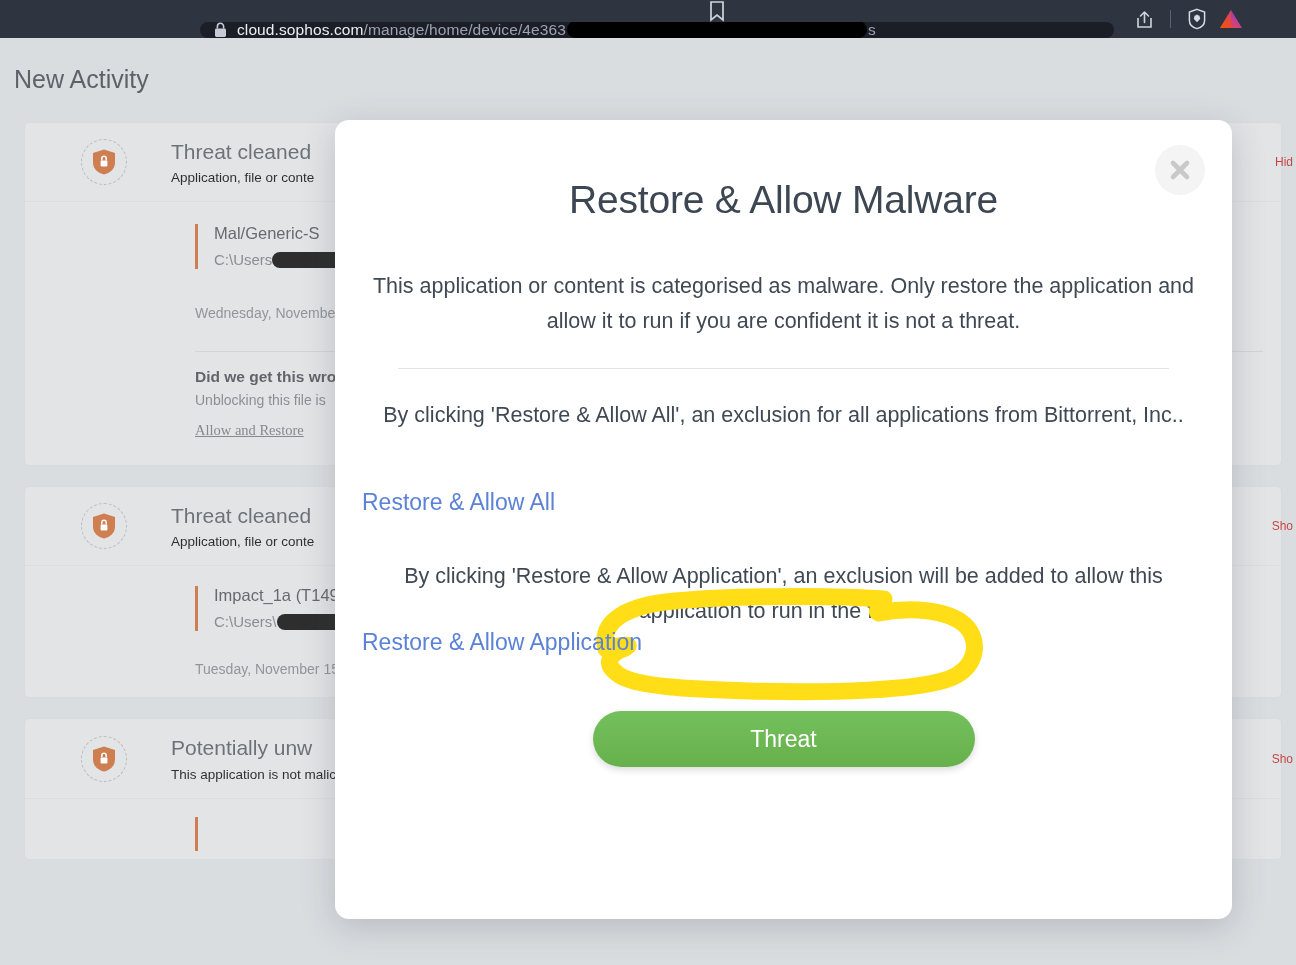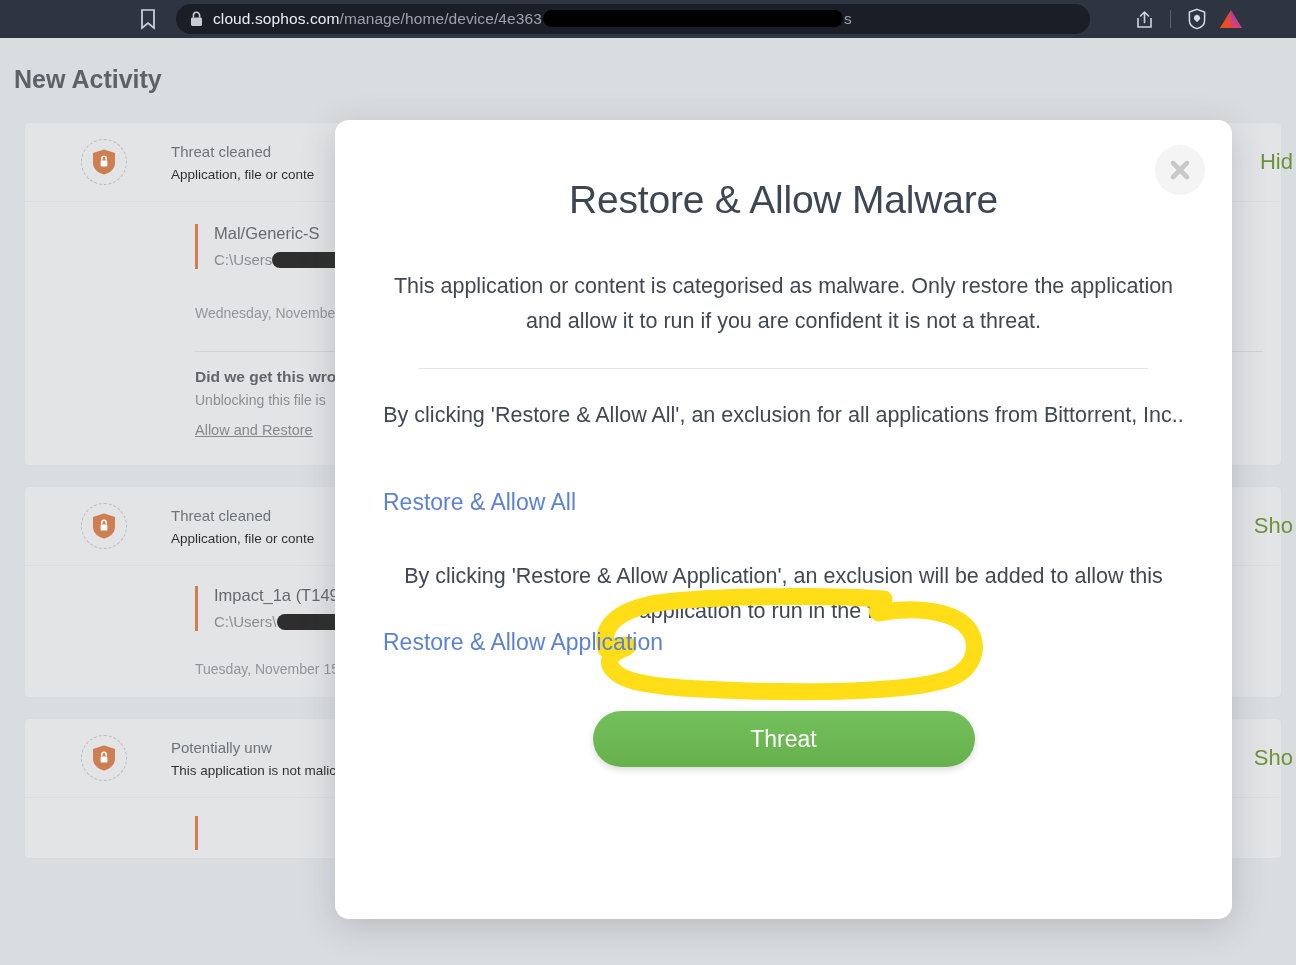--- a/index.html
+++ b/index.html
@@ -14,20 +14,21 @@
   }
 
   
   .browser-bar {
     position: absolute;
     top: 0; left: 0;
     width: 1296px; height: 38px;
     background: #2e3440;
     display: flex;
     align-items: center;
+    flex-direction: column;
   }
   .bookmark-icon {
     width: 20px; height: 22px;
     margin-left: 138px;
     position: relative;
   }
   .bookmark-icon svg { display: block; }
 
   .omnibox {
     margin-left: 18px;
@@ -84,21 +85,21 @@
   .page {
     position: absolute;
     top: 38px; left: 0;
     width: 1296px; height: 927px;
     background: #d2d6da;
     overflow: hidden;
   }
   .page-title {
     font-size: 25px;
     color: #3a4048;
-    font-weight: 700;
+    font-weight: 400;
     margin: 27px 0 0 14px;
   }
 
   .card {
     margin: 0 14px 0 24px;
     background: #dcdee1;
     border-radius: 5px;
     border: 1px solid #d0d3d7;
     position: relative;
   }
@@ -113,38 +114,38 @@
   }
   .shield-wrap {
     width: 46px; height: 46px;
     border: 1px dashed #a9adb2;
     border-radius: 50%;
     display: flex; align-items: center; justify-content: center;
     flex: 0 0 auto;
   }
   .card-head-text { margin-left: 44px; }
   .card-head-title {
-    font-size: 15px;
+    font-size: 21px;
     color: #4e545c;
     font-weight: 400;
     line-height: 1.2;
   }
   .card-head-sub {
     font-size: 13.5px;
     color: #000000;
     margin-top: 6px;
     white-space: nowrap;
   }
   .card-action-link {
     position: absolute;
     right: -12px;
     top: 50%;
     transform: translateY(-50%);
-    color: #4d7c0f;
-    font-size: 22px;
+    color: #b91c1c;
+    font-size: 12px;
     white-space: nowrap;
   }
 
   .card-body { padding: 22px 18px 26px 170px; }
   .detection {
     border-left: 3px solid #c4622a;
     padding-left: 16px;
   }
   .detection-name {
     font-size: 16.5px;
@@ -188,20 +189,21 @@
     color: #72777d;
     margin-top: 6px;
     white-space: nowrap;
   }
   .allow-link {
     display: inline-block;
     margin-top: 14px;
     font-size: 14.5px;
     color: #6b7076;
     text-decoration: underline;
+    font-family: Liberation Serif, serif;
   }
 
   
   .backdrop {
     position: absolute;
     inset: 0;
     background: rgba(255,255,255,0.18);
     pointer-events: none;
   }
 
@@ -231,21 +233,21 @@
   .modal-title {
     text-align: center;
     font-size: 39px;
     font-weight: 400;
     color: #3d4753;
     padding-top: 58px;
     letter-spacing: -.2px;
   }
 
   .modal-body {
-    padding: 0 48px;
+    padding: 0 27px;
   }
 
   .modal-para {
     text-align: center;
     font-size: 21.5px;
     line-height: 1.64;
     color: #3f4853;
     font-weight: 400;
   }
   .para-intro { margin-top: 47px; }

